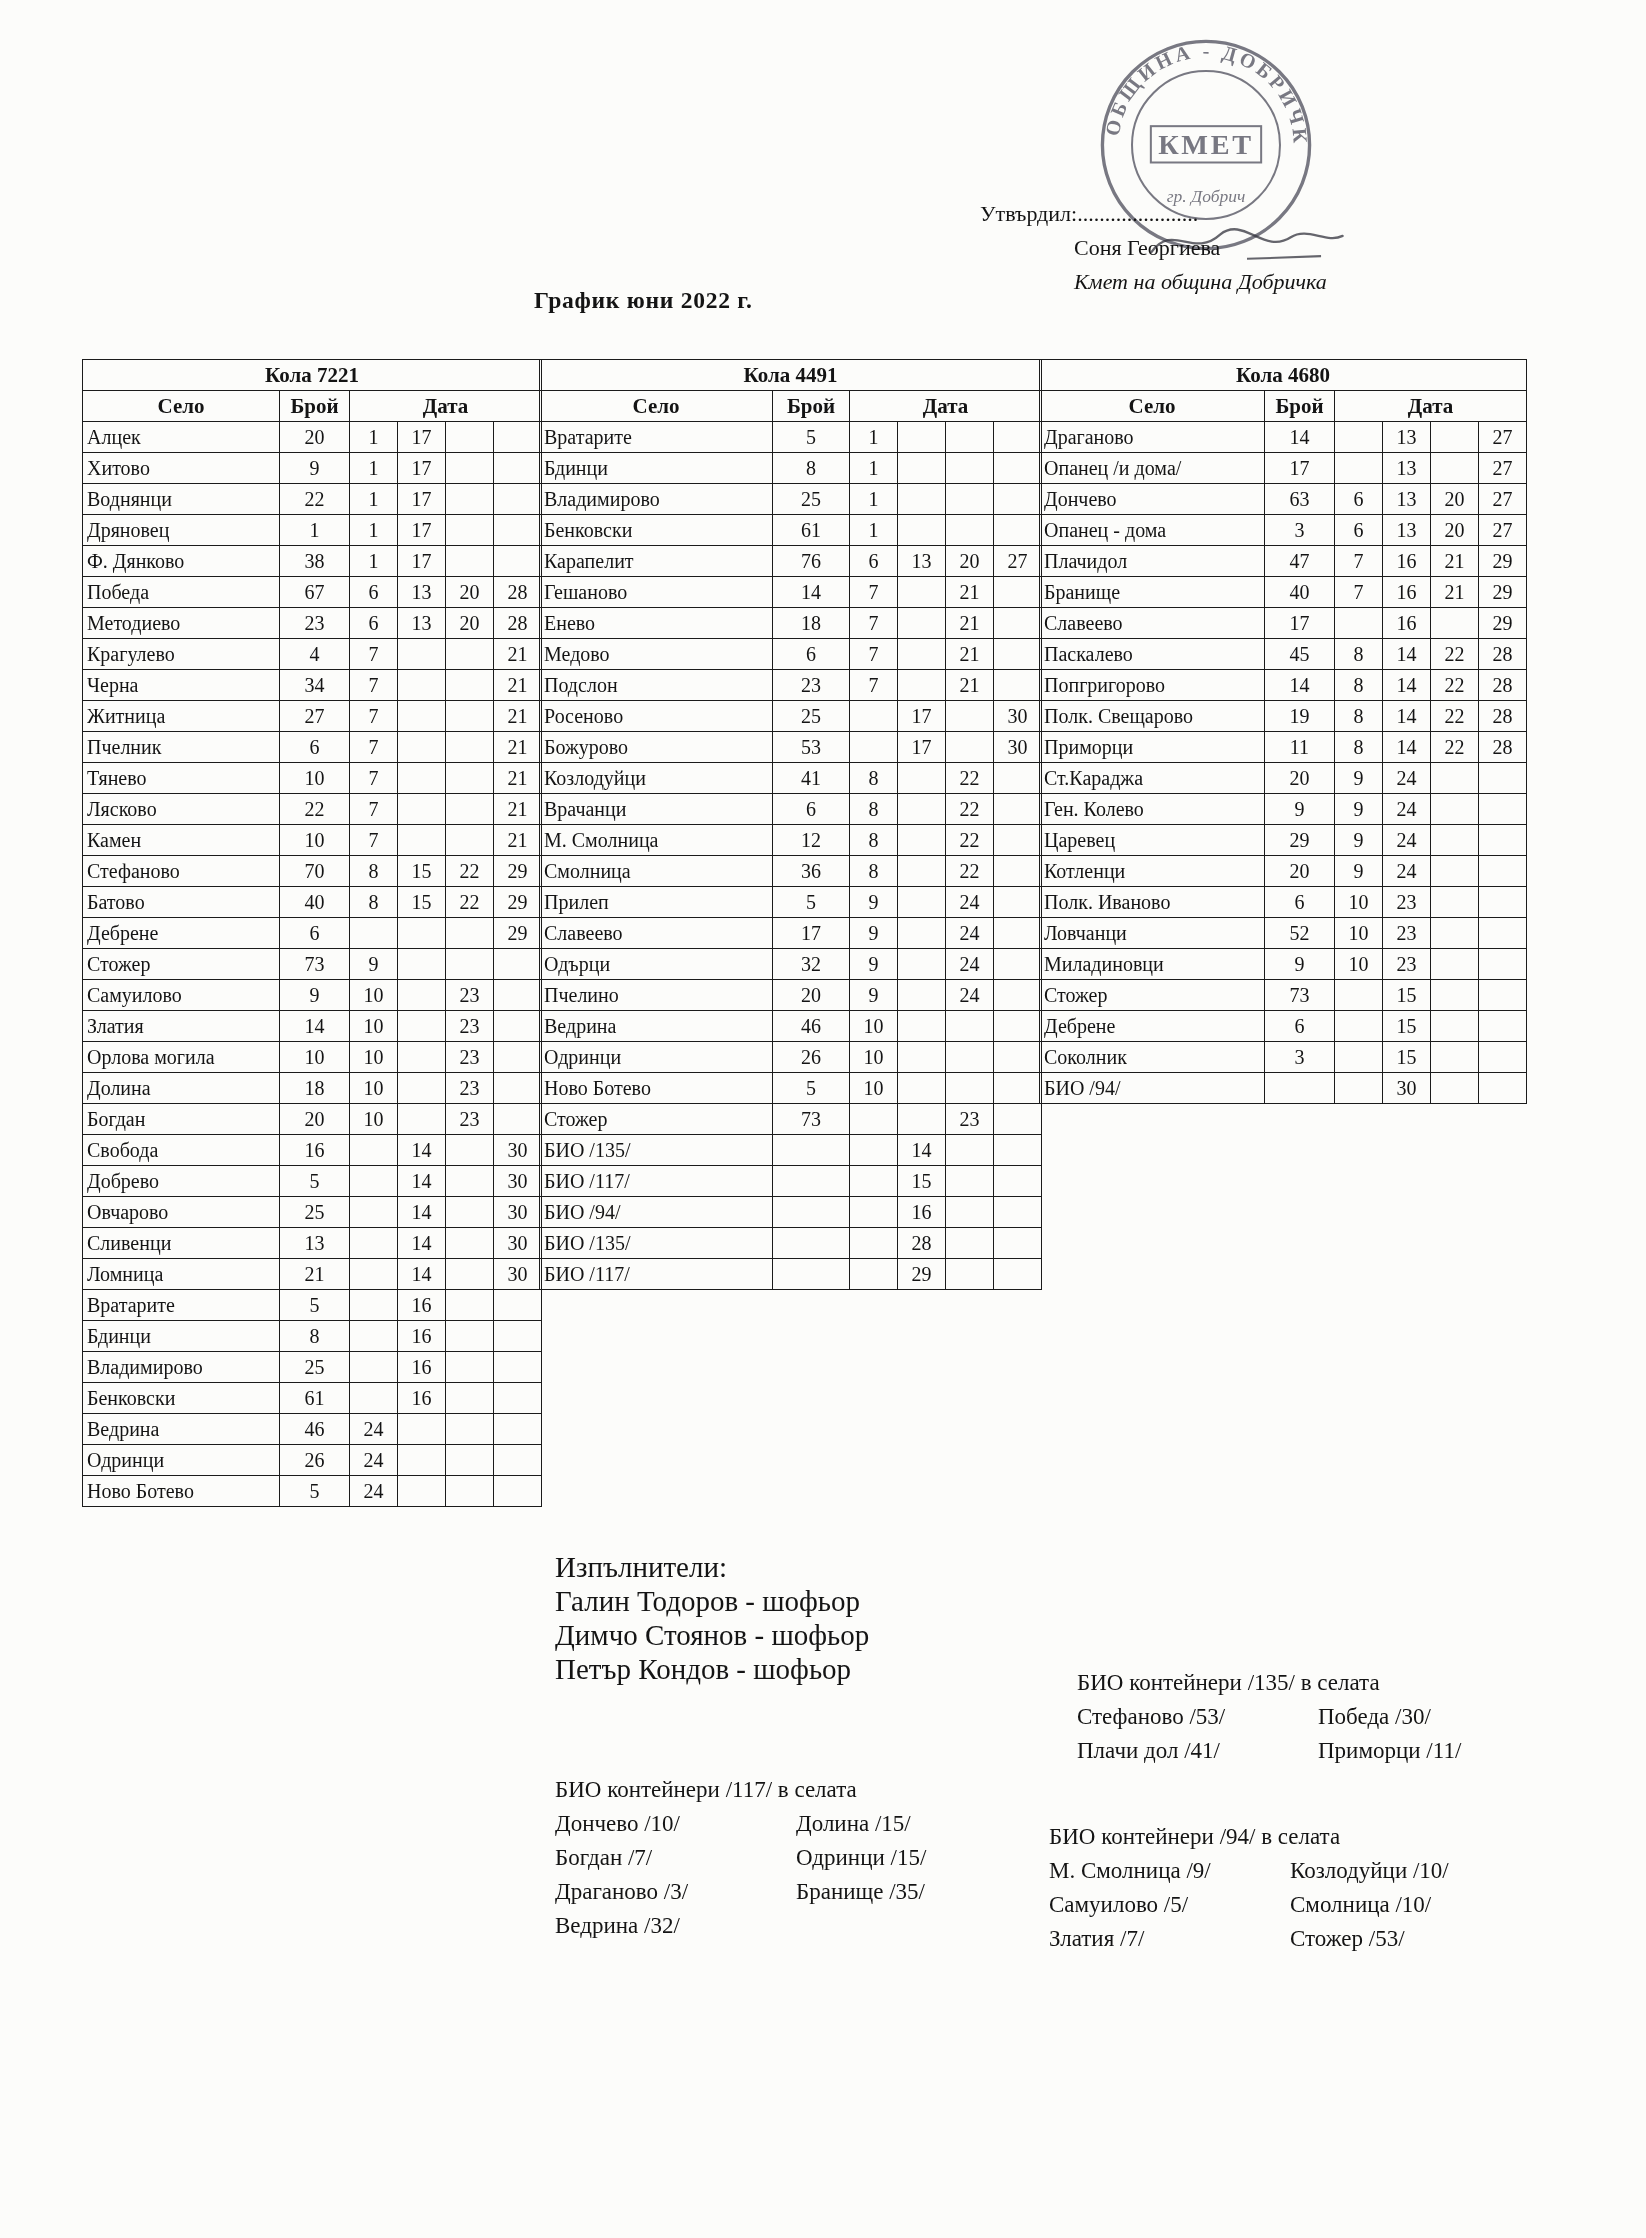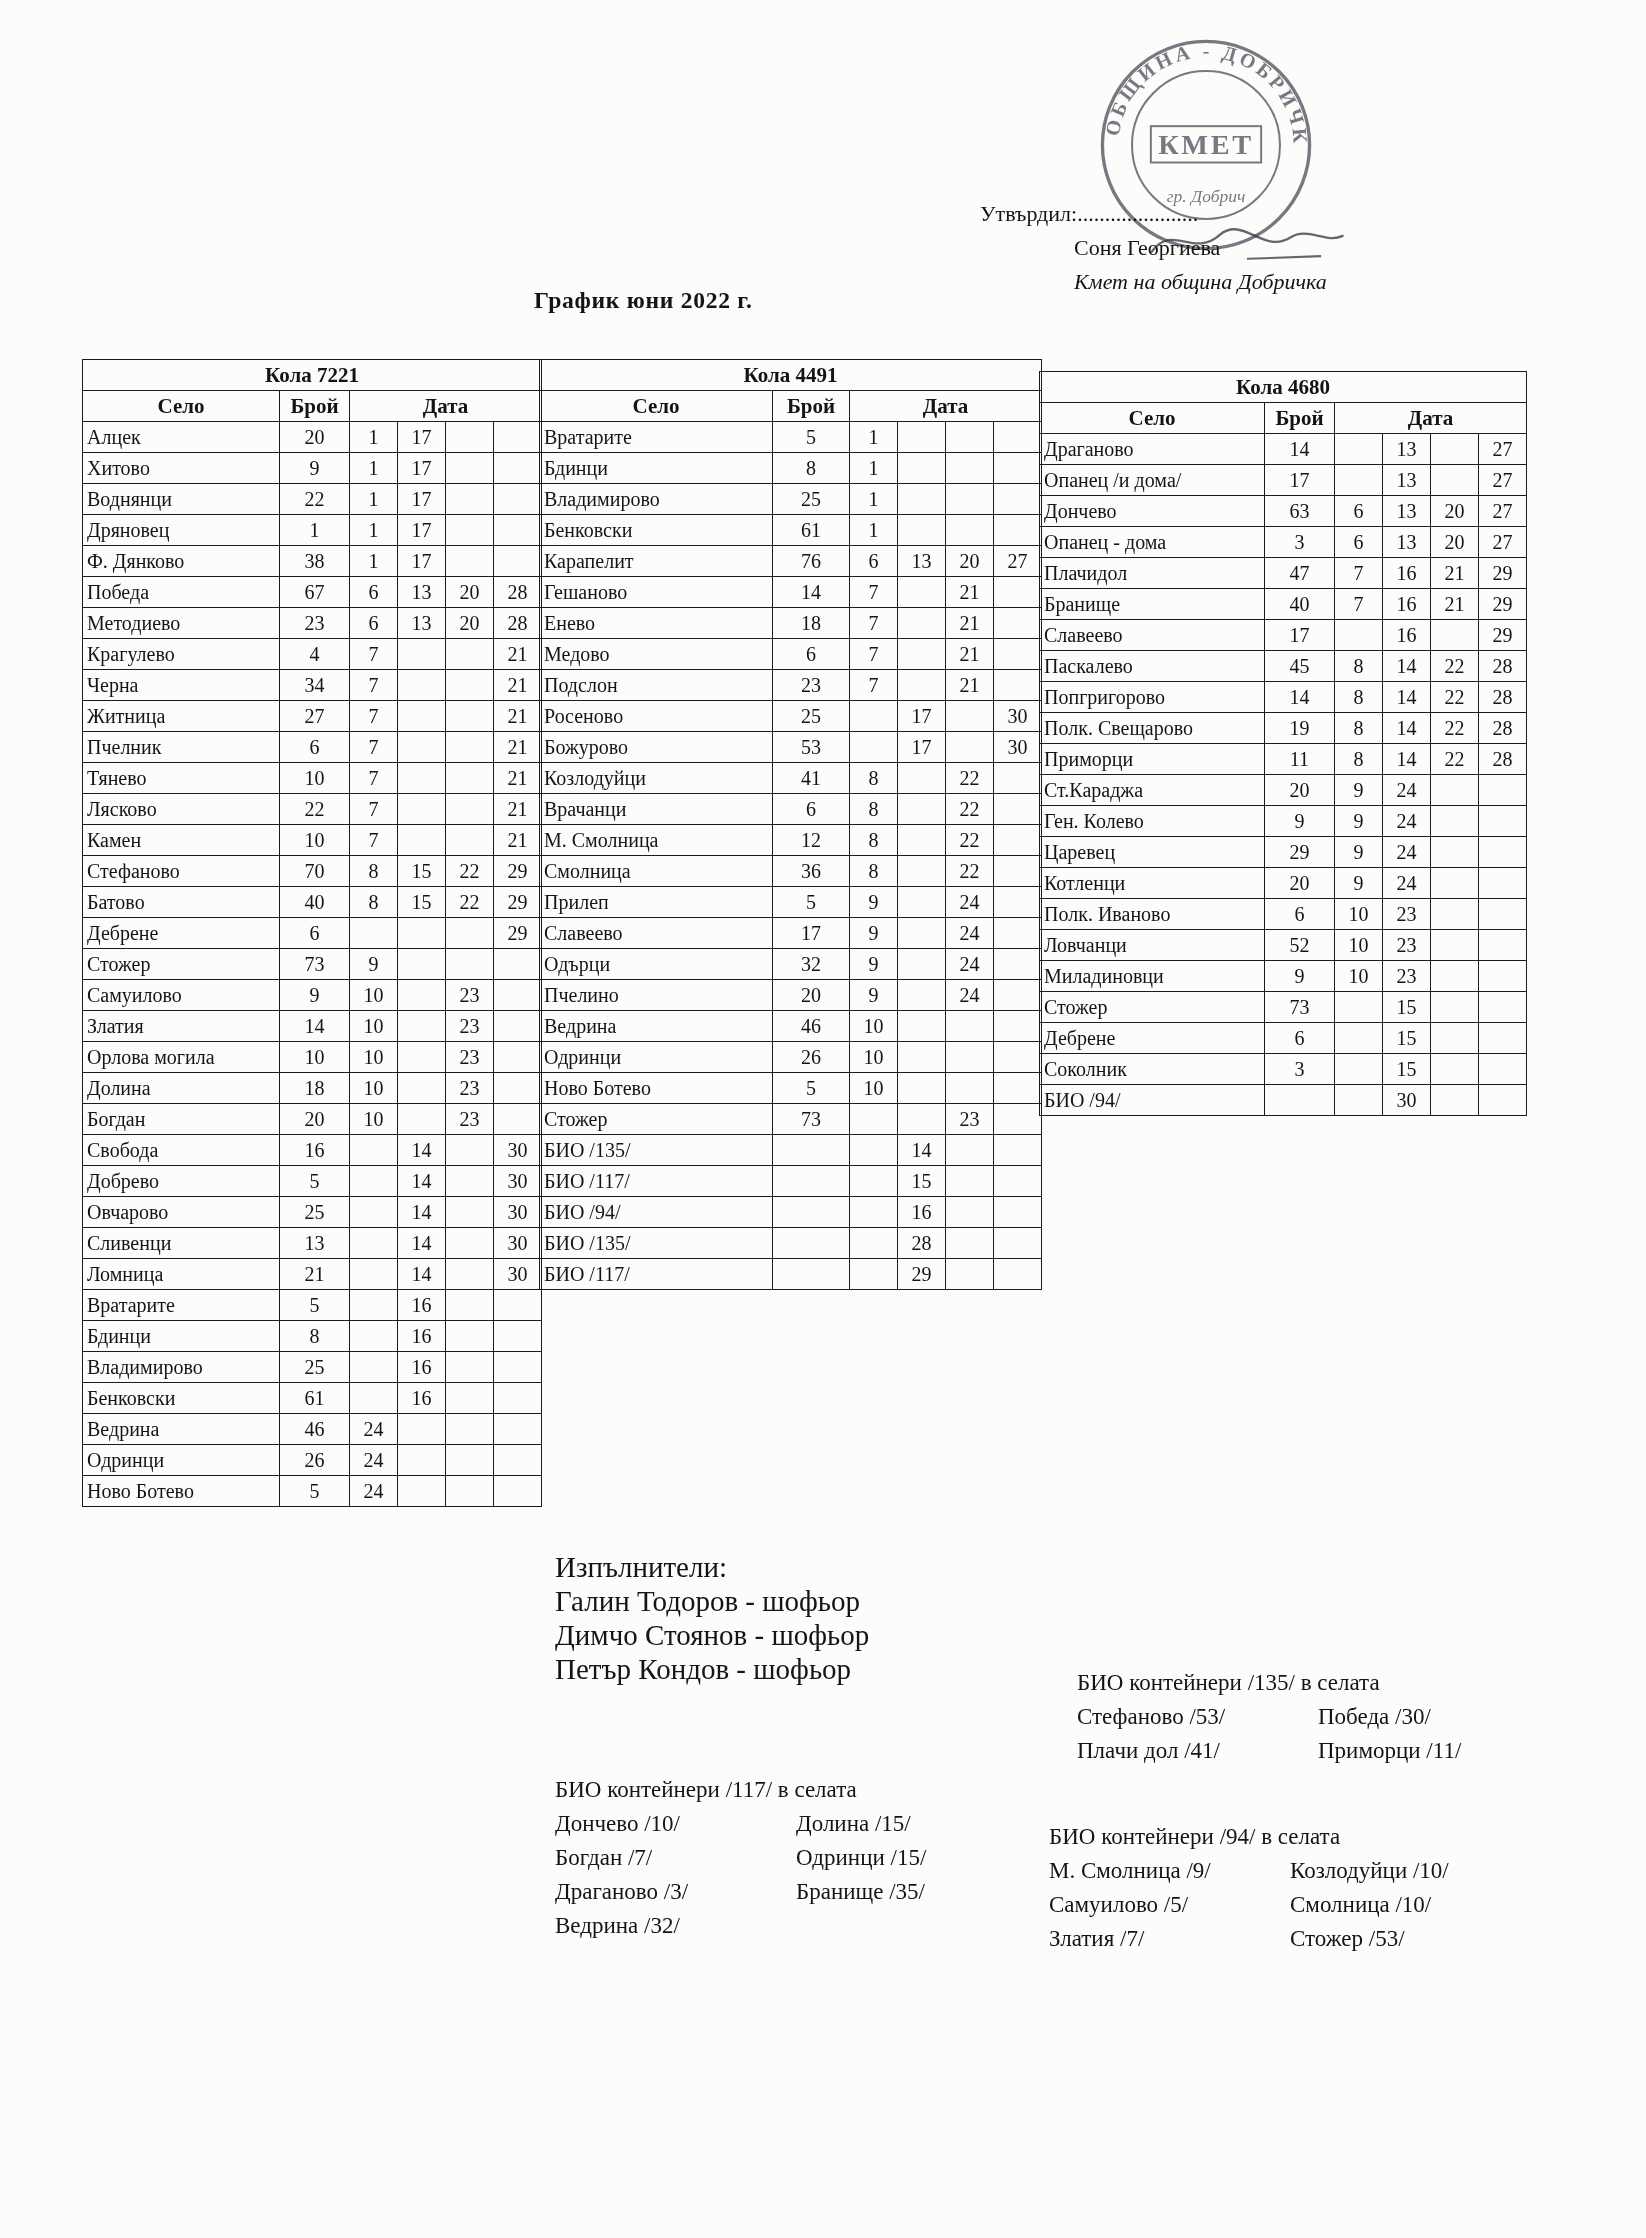--- a/index.html
+++ b/index.html
@@ -26,21 +26,21 @@
 
   .signature{position:absolute;left:1146px;top:217px;width:202px;height:54px;opacity:.75;}
 
   
   .doc-title{position:absolute;left:534px;top:287px;font-size:23.6px;font-weight:bold;letter-spacing:0.7px;}
 
   
   .tbl-wrap{position:absolute;padding-left:6px;}
   .t1{left:76px;top:359px;}
   .t2{left:533px;top:359px;}
-  .t3{left:1033px;top:359px;margin-top:12px;}
+  .t3{left:1033px;top:359px;}
   table.sched{border-collapse:collapse;table-layout:fixed;font-size:20px;}
   .sched th,.sched td{
     border:1.3px solid #1b1b1b;
     height:30px;line-height:30px;
     padding:0 4px;
     white-space:nowrap;overflow:hidden;
     background:transparent;
   }
   .sched th{font-weight:bold;text-align:center;font-size:21px;}
   .sched td.selo{text-align:left;}

